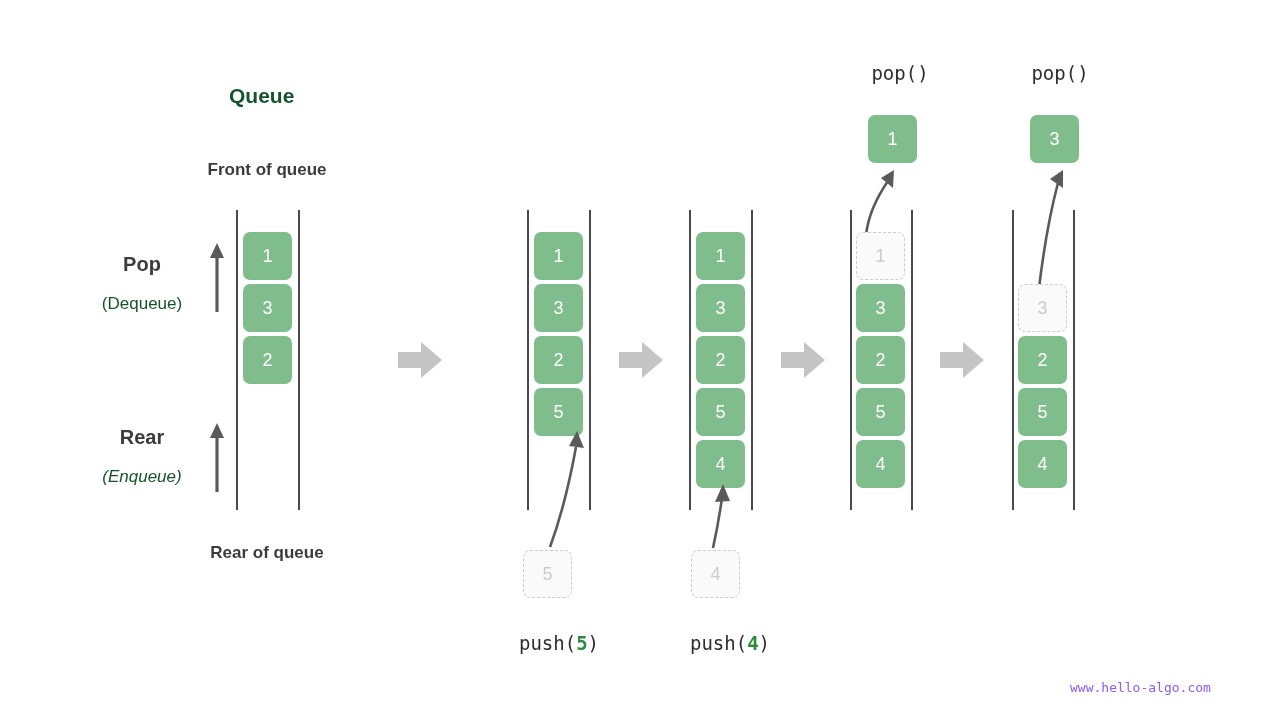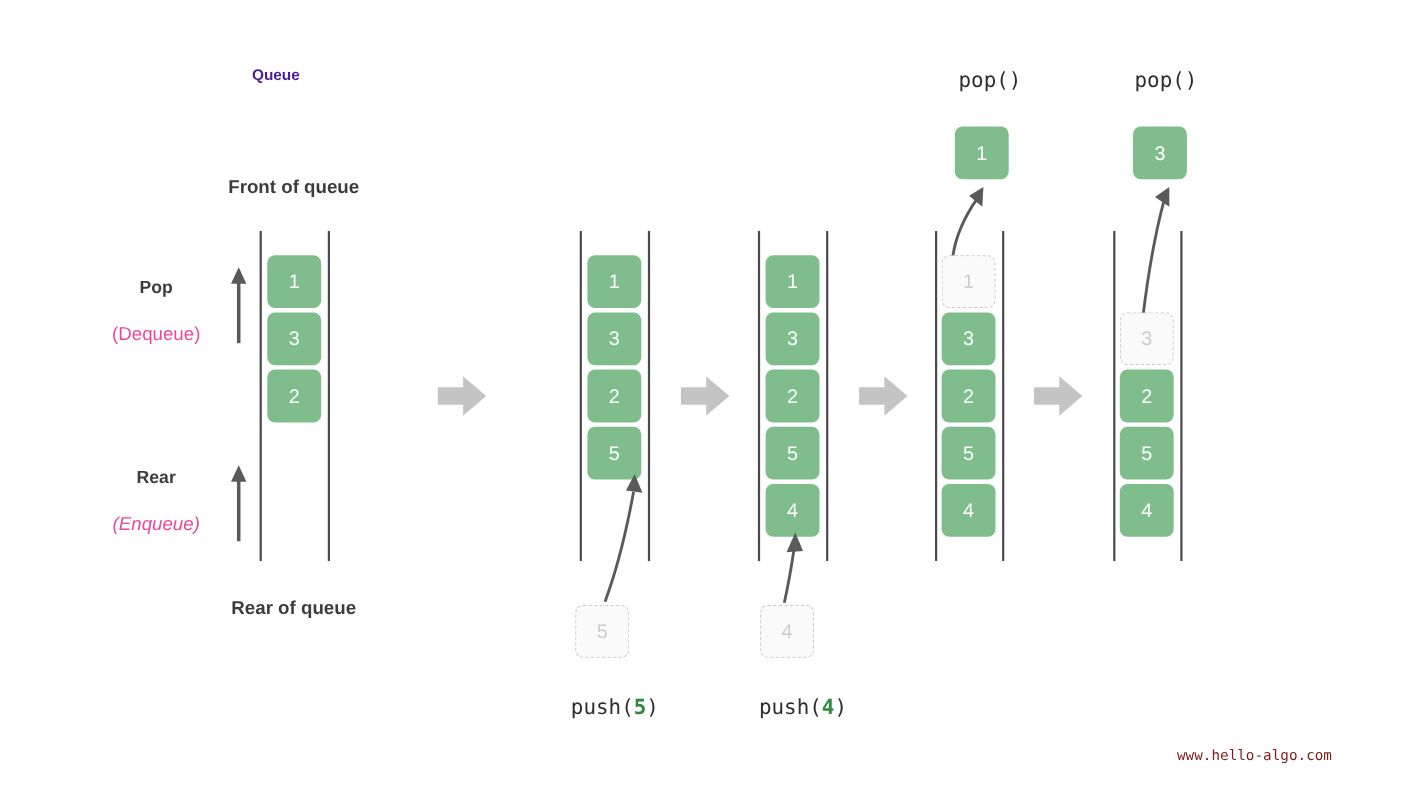--- a/index.html
+++ b/index.html
@@ -13,64 +13,65 @@
     width: 1280px;
     height: 720px;
     background: #ffffff;
     font-family: "Liberation Sans", sans-serif;
     overflow: hidden;
   }
   .abs { position: absolute; }
 
   
   .title {
-    font-size: 14px;
+    font-size: 21px;
     font-weight: bold;
-    color: #4c1d95;
-    white-space: nowrap;
+    color: #14532d;
+    white-space: nowrap;
+    margin-top: 24px;
   }
 
   
   .hdr-label {
     font-size: 17px;
     font-weight: bold;
     color: #3c3c3c;
     white-space: nowrap;
     text-align: center;
   }
   .side-label {
-    font-size: 16px;
+    font-size: 20px;
     font-weight: bold;
     color: #3c3c3c;
     white-space: nowrap;
     text-align: center;
   }
   .side-sub {
     font-size: 17px;
     font-weight: normal;
-    color: #ec4899;
+    color: #14532d;
     white-space: nowrap;
     text-align: center;
   }
 
   
   .code-label {
     font-family: "DejaVu Sans Mono", "Liberation Mono", monospace;
     font-size: 19px;
     color: #2e2e2e;
     white-space: nowrap;
     text-align: center;
   }
   .code-label .arg { color: #2f8a3e; font-weight: bold; }
 
   
   .watermark {
     font-family: "DejaVu Sans Mono", "Liberation Mono", monospace;
     font-size: 13px;
-    color: #7f1d1d;
+    color: #8b5cf6;
     white-space: nowrap;
   }
 
   
   .rail {
     width: 1.6px;
     background: #4a4a4a;
   }
 
   

